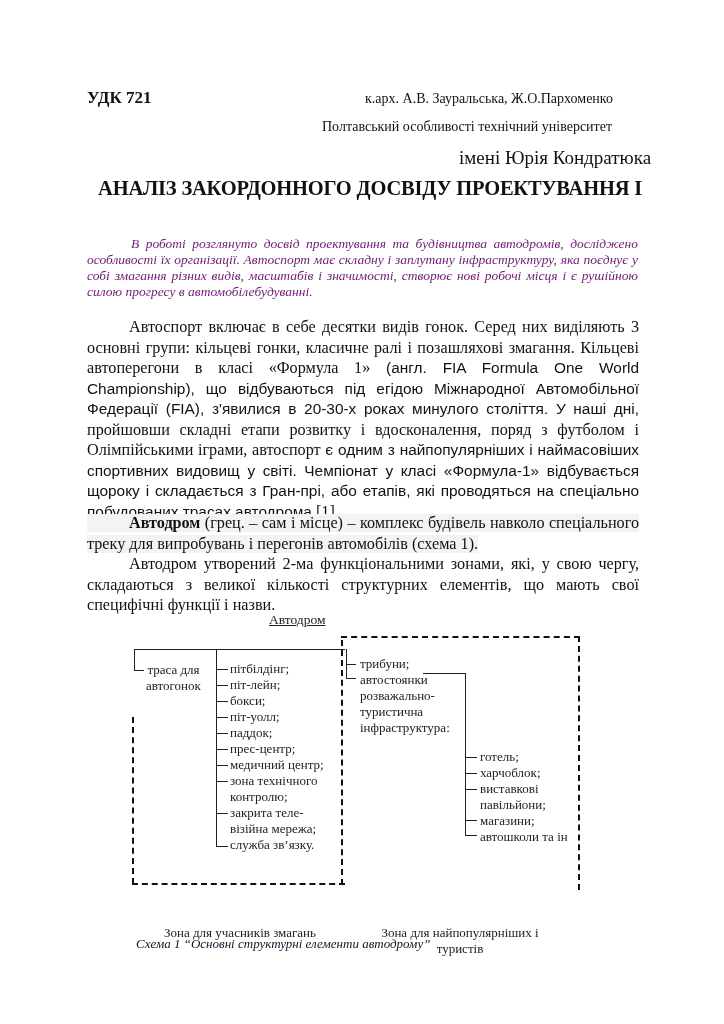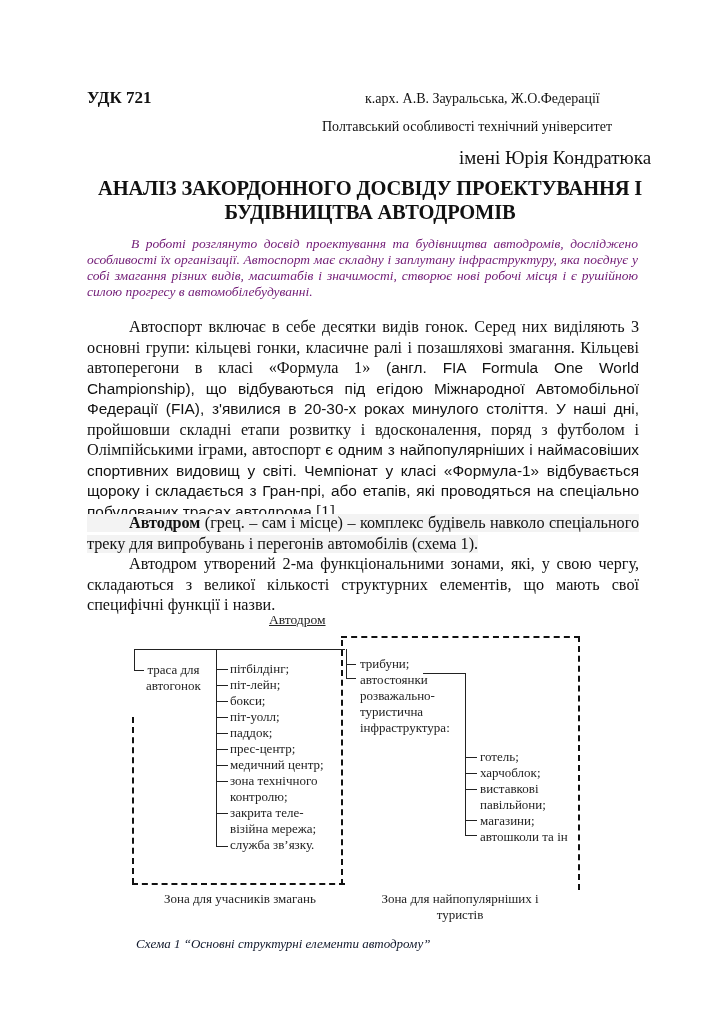--- a/index.html
+++ b/index.html
@@ -20,33 +20,32 @@
     .p2 { top: 513px; }
     .p3 { top: 554px; }
     .ind { display: inline-block; width: 42px; }
     .hl { background: #f3f3f3; }
     .bold { font-weight: bold; }
     .diag { font-size: 13px; line-height: 16px; color: #222; }
     .line { position: absolute; background: #222; }
     .dash-h { position: absolute; height: 0; border-top: 2.5px dashed #111; }
     .dash-v { position: absolute; width: 0; border-left: 2.5px dashed #111; }
     .caption { left: 136px; top: 936px; font-size: 13px; font-style: italic; color: #0f172a; }
-    .zone-label { font-size: 13px; line-height: 16px; text-align: center; color: #222; }
+    .zone-label { font-size: 13px; line-height: 16px; text-align: center; color: #222; margin-top: 34px; }
   </style>
 </head>
 <body>
 
 <div class="abs udk">УДК  721</div>
-<div class="abs authors">к.арх. А.В. Зауральська,  Ж.О.Федерації</div>
+<div class="abs authors">к.арх. А.В. Зауральська,  Ж.О.Пархоменко</div>
 <div class="abs univ1">Полтавський особливості технічний  університет</div>
 <div class="abs univ2">імені Юрія Кондратюка</div>
 
 <div class="abs title">
   <div>АНАЛІЗ ЗАКОРДОННОГО ДОСВІДУ ПРОЕКТУВАННЯ І</div>
-  <div>БУДІВНИЦТВА АВТОДРОМІВ</div>
 </div>
 
 <div class="abs abstract"><span class="ind"></span><span>В роботі розглянуто досвід проектування та будівництва автодромів, досліджено особливості їх організації.  Автоспорт  має складну і заплутану інфраструктуру, яка поєднує у собі змагання різних видів, масштабів і значимості, створює нові робочі місця і є рушійною силою прогресу в автомобілебудуванні.</span></div>
 
 <div class="abs body-text p1"><span class="ind"></span><span>Автоспорт включає в себе десятки видів гонок. Серед них виділяють 3 основні групи: кільцеві гонки, класичне ралі і позашляхові змагання. Кільцеві автоперегони в класі «Формула 1» </span><span style="font-family:'Liberation Sans','DejaVu Sans',sans-serif;font-size:15.4px;">(англ. FIA Formula One World Championship), що відбуваються під егідою Міжнародної Автомобільної Федерації (FIA), з'явилися в 20-30-х роках минулого століття.</span><span style="font-family:'Liberation Sans','DejaVu Sans',sans-serif;font-size:15.4px;"> У наші дні,</span><span> пройшовши складні етапи розвитку і вдосконалення, поряд  з футболом і Олімпійськими іграми,   автоспорт  </span><span style="font-family:'Liberation Sans','DejaVu Sans',sans-serif;font-size:15.4px;">є одним з найпопулярніших і наймасовіших спортивних видовищ у світі. Чемпіонат  у класі «Формула-1» відбувається щороку і складається з Гран-прі, або етапів, які проводяться на спеціально побудованих трасах  автодрома</span><span> [1].</span></div>
 
 <div class="abs body-text p2"><span class="hl"><span class="ind"></span><span class="bold">Автодром</span><span>  (грец. – сам і місце) – комплекс будівель навколо спеціального треку для випробувань і перегонів автомобілів (схема 1).</span></span></div>
 
 <div class="abs body-text p3"><span class="ind"></span><span>Автодром утворений 2-ма функціональними зонами, які, у свою чергу, складаються з великої кількості структурних елементів, що мають свої специфічні функції і назви.</span></div>
 

